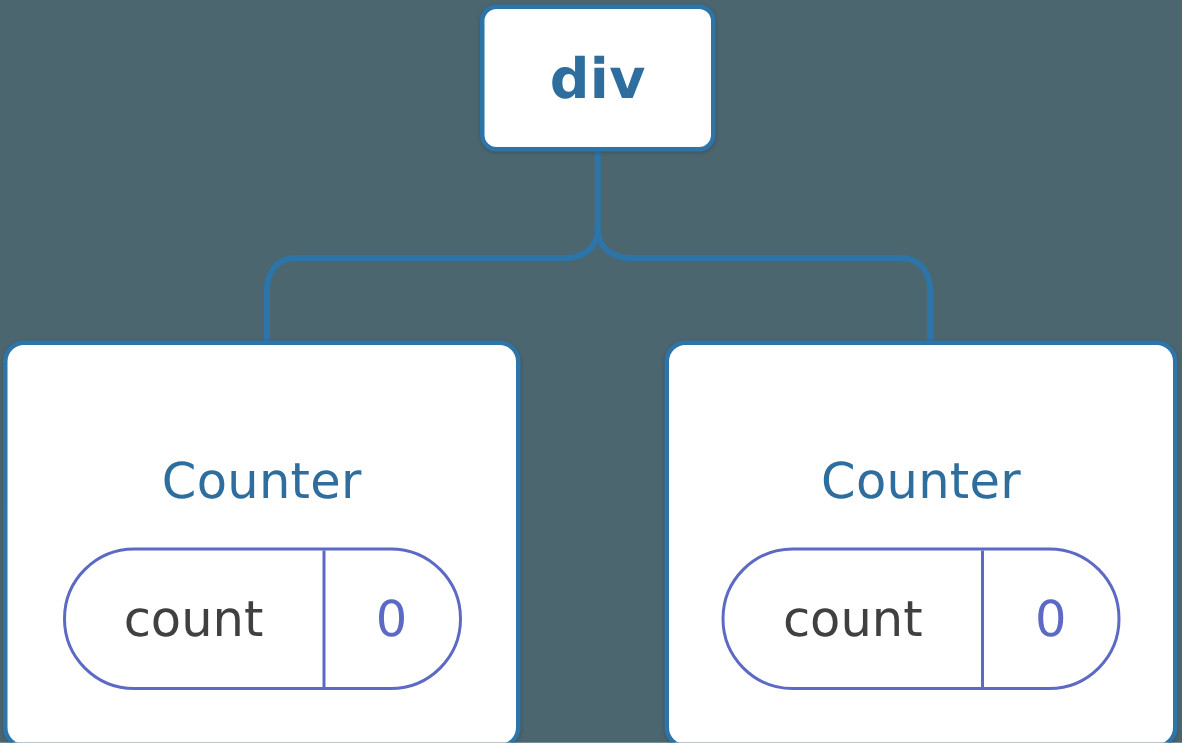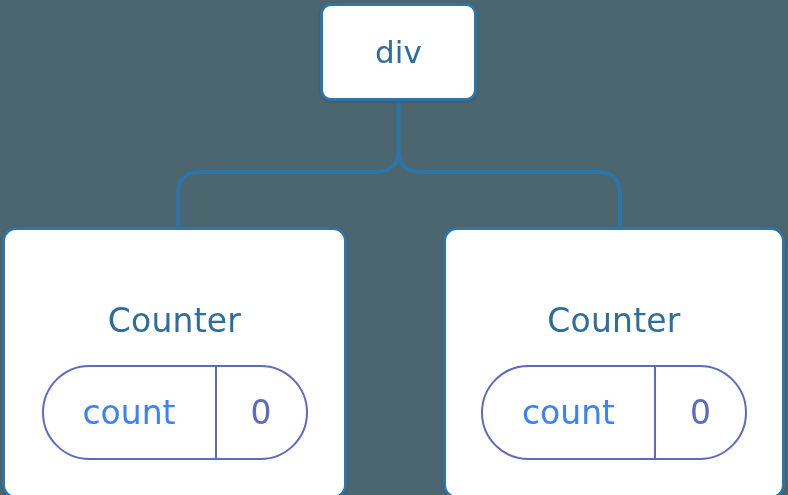--- a/index.html
+++ b/index.html
@@ -49,22 +49,22 @@
     width: 157px;
     height: 98px;
     border-radius: 11px;
     display: flex;
     align-items: center;
     justify-content: center;
   }
 
   .node-tag {
     color: #2d6e9e;
-    font-size: 31px;
-    font-weight: 400;
+    font-size: 37px;
+    font-weight: 700;
     letter-spacing: 0.2px;
     line-height: 1;
   }
 
   
   .node-child {
     top: 227px;
     height: 272px;
     border-radius: 14px;
     display: flex;
@@ -102,21 +102,21 @@
     display: flex;
     align-items: stretch;
     background: #ffffff;
   }
 
   .pill-key {
     flex: 0 0 173px;
     display: flex;
     align-items: center;
     justify-content: center;
-    color: #3b82f6;
+    color: #404040;
     font-size: 33px;
     line-height: 1;
     border-right: 2px solid #5c6ac4;
     box-sizing: border-box;
   }
 
   .pill-value {
     flex: 1 1 auto;
     display: flex;
     align-items: center;

